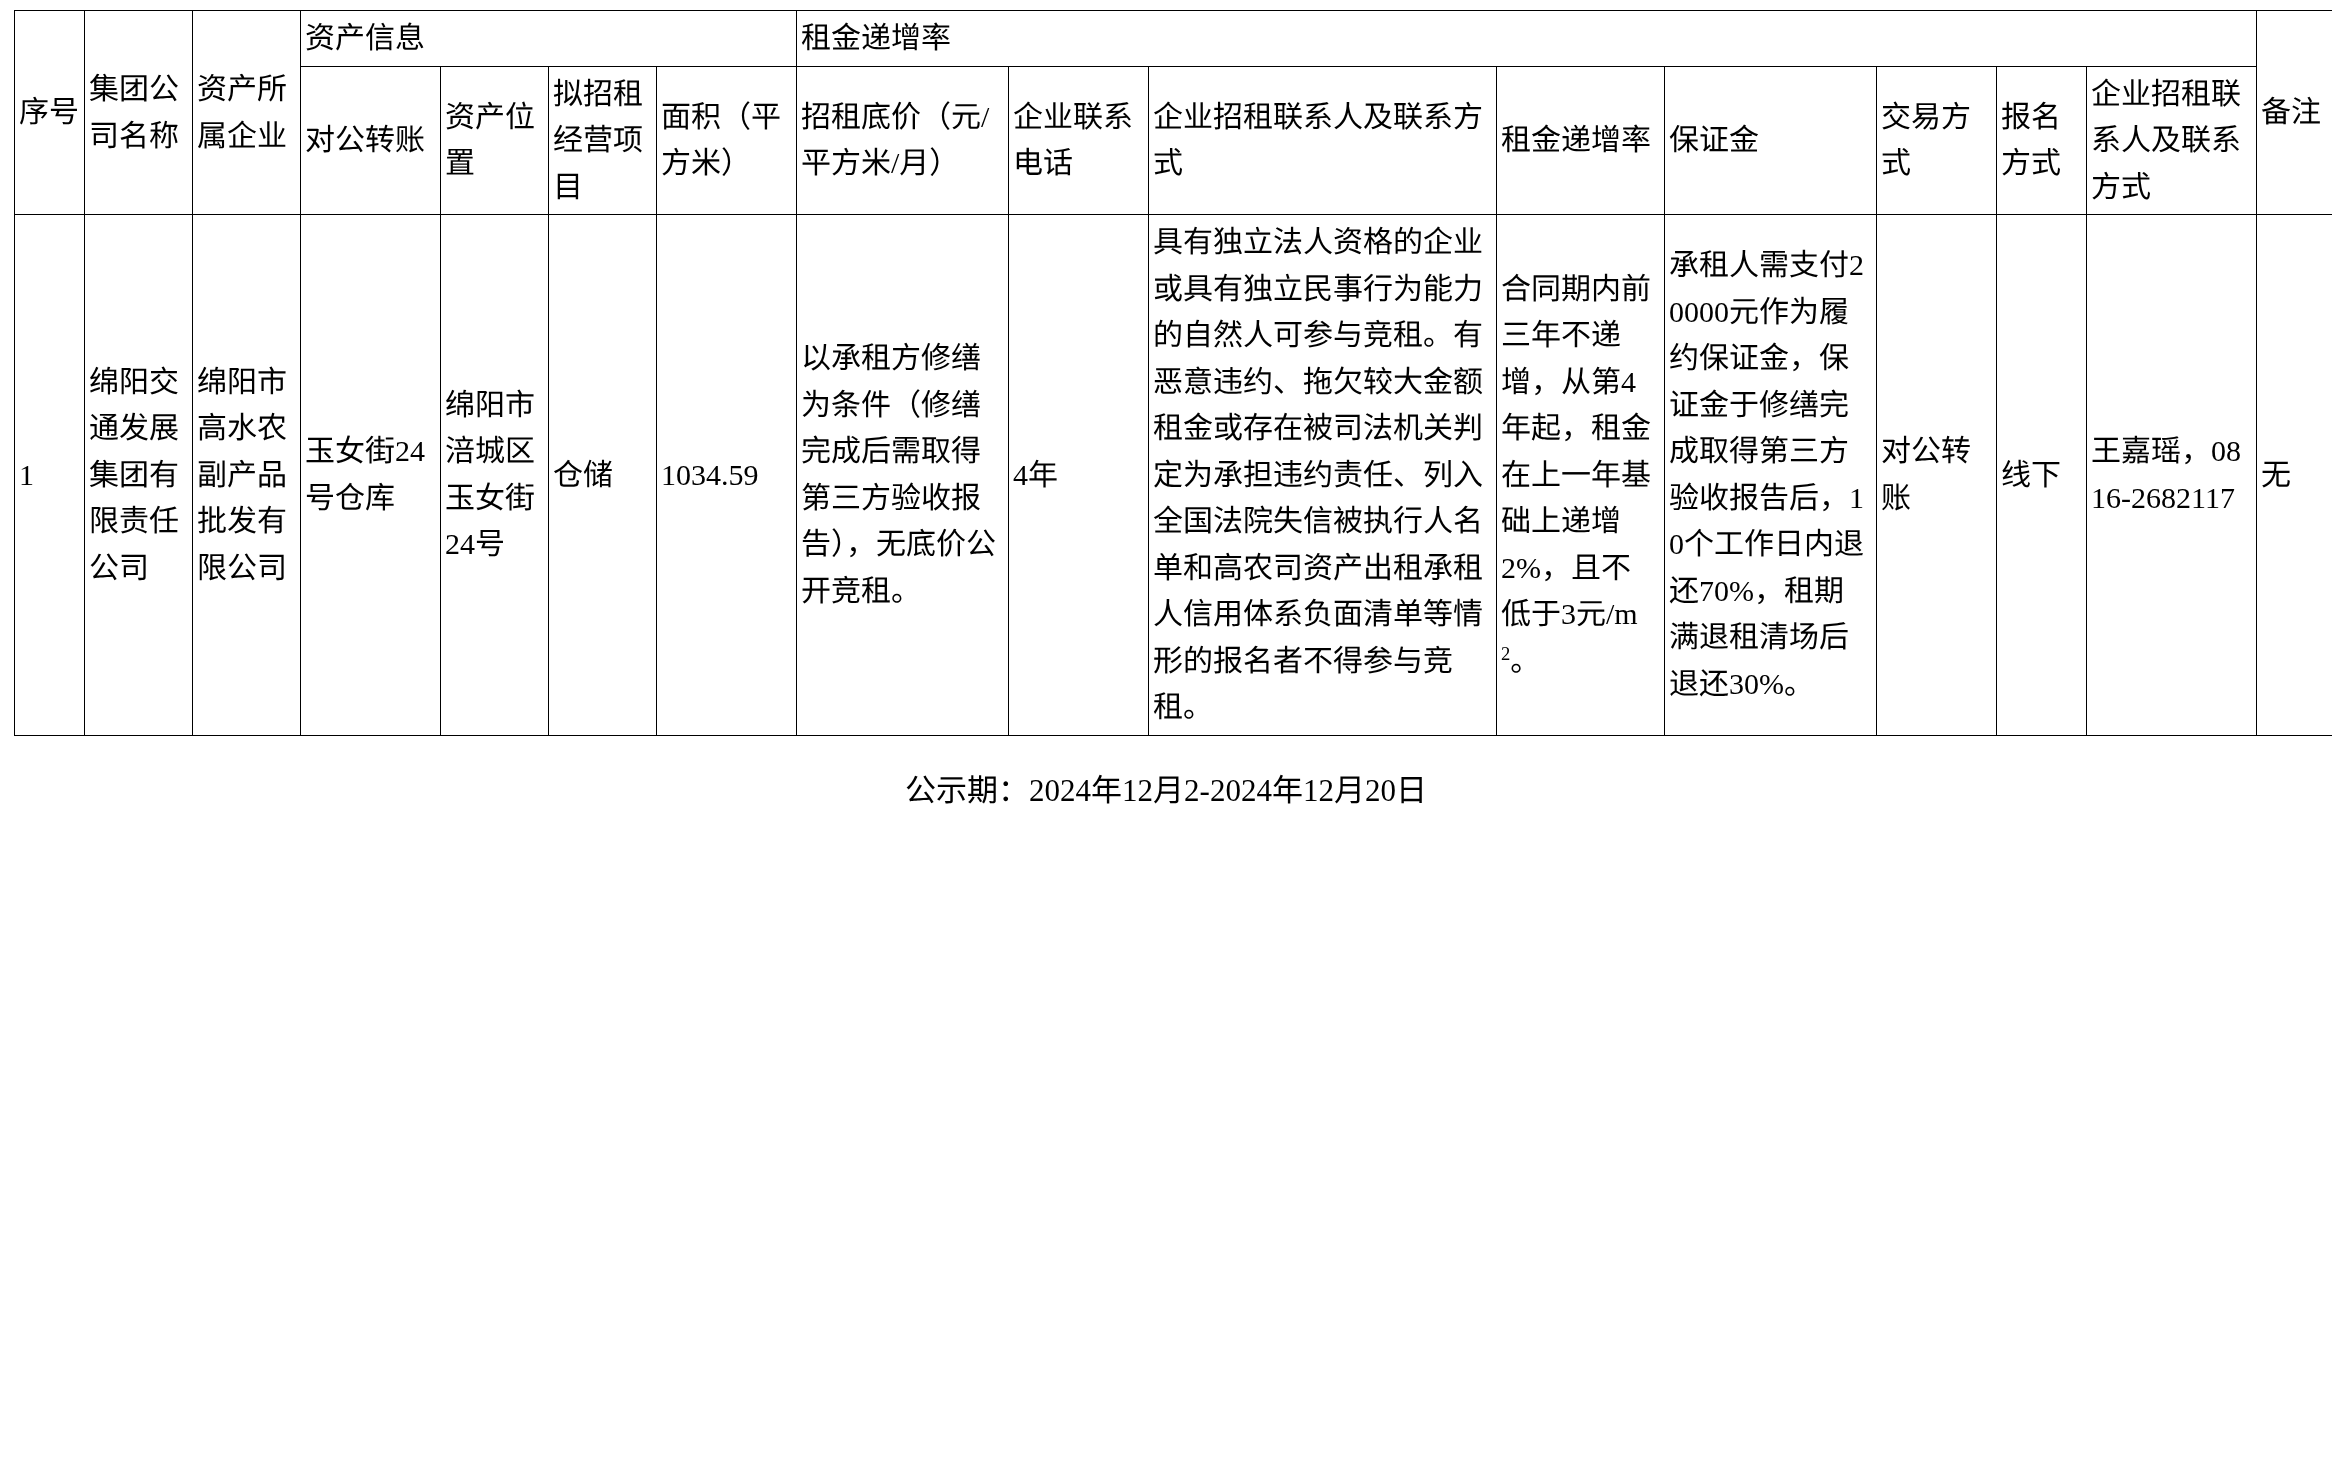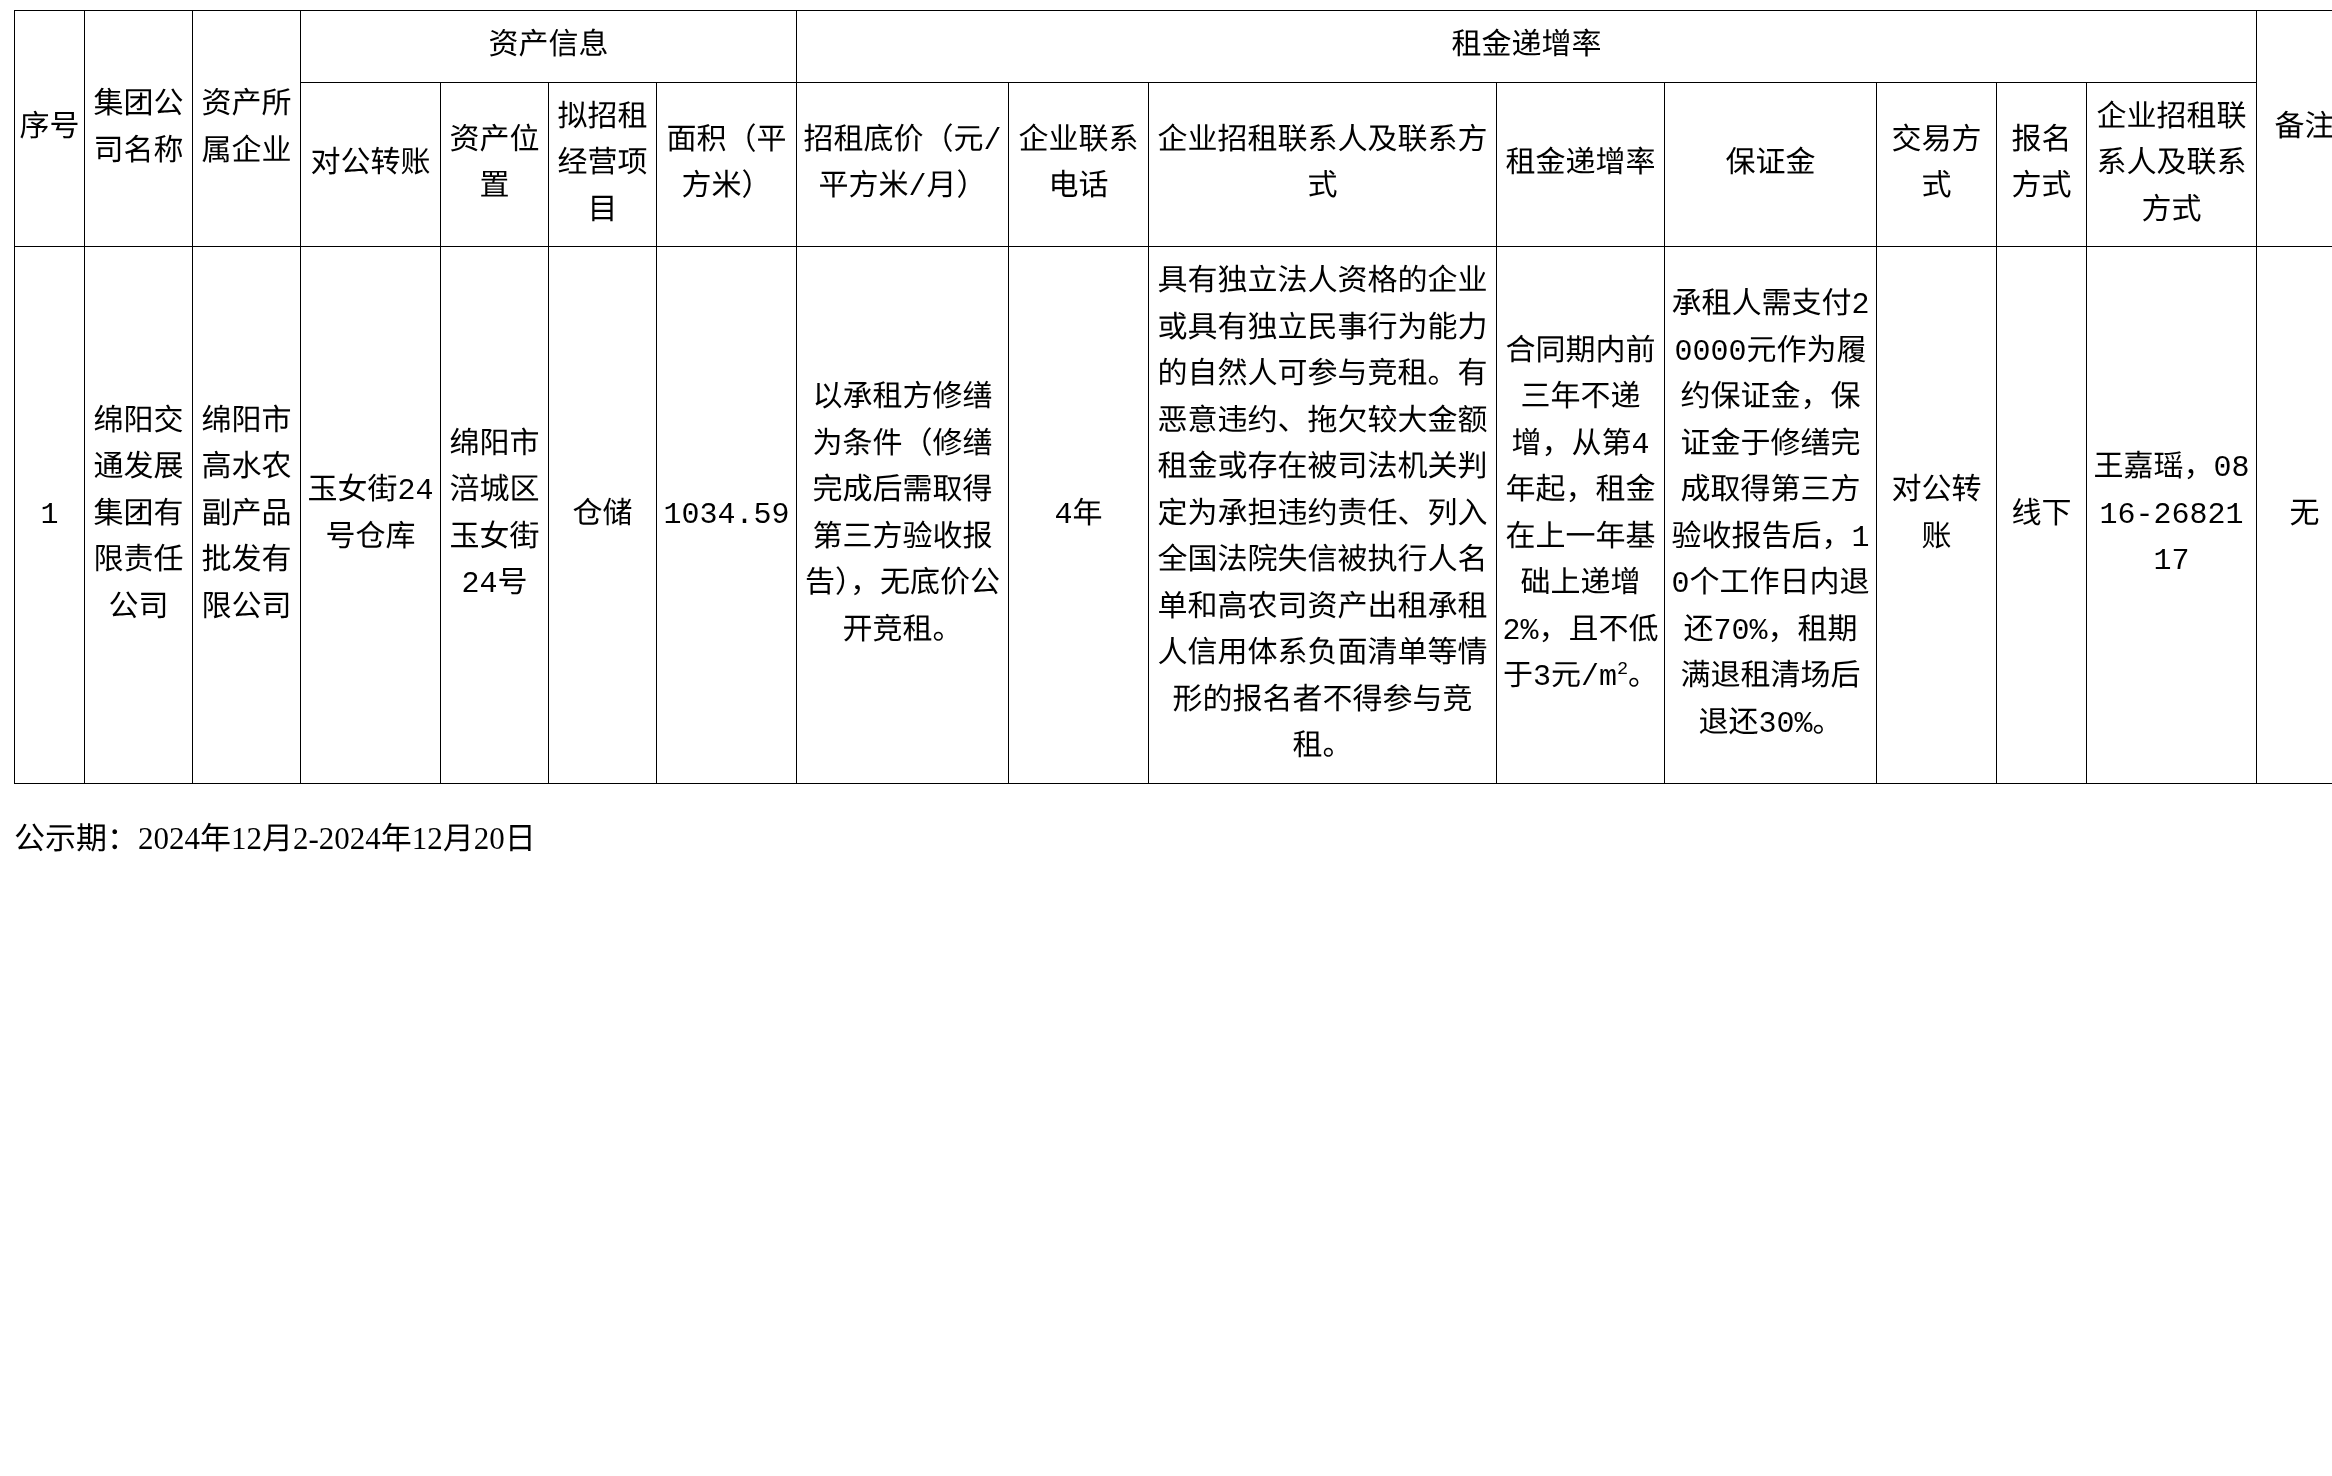--- a/index.html
+++ b/index.html
@@ -22,28 +22,27 @@
   }
   table.asset-table {
     border-collapse: collapse;
     table-layout: fixed;
     width: 2300px;
     margin: 0 auto;
   }
   table.asset-table th,
   table.asset-table td {
     border: 1.5px solid #000000;
-    text-align: center;
+    text-align: left;
     vertical-align: middle;
     font-weight: normal;
     font-size: 30px;
     line-height: 1.55;
-    padding: 12px 4px;
+    padding: 4px 4px;
     word-break: break-all;
-    font-family: Liberation Mono, monospace;
   }
   thead th {
     font-size: 30px;
   }
   
   .c-seq      { width: 70px; }
   .c-group    { width: 108px; }
   .c-ent      { width: 108px; }
   .c-aname    { width: 140px; }
   .c-aloc     { width: 108px; }
@@ -59,21 +58,21 @@
   .c-contact  { width: 170px; }
   .c-remark   { width: 96px; }
 
   .body-cell {
     font-size: 30px;
     line-height: 1.62;
     padding: 10px 8px;
   }
   .footer {
     margin-top: 26px;
-    text-align: left;
+    text-align: center;
   }
   .footer div {
     font-size: 31px;
     line-height: 1.9;
   }
   sup.unit-sq {
     font-size: 0.62em;
     vertical-align: super;
   }
 </style>

